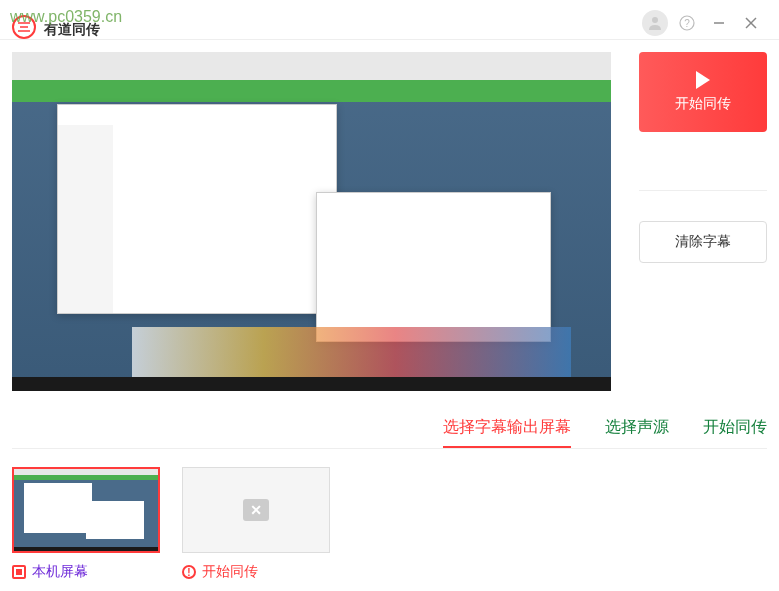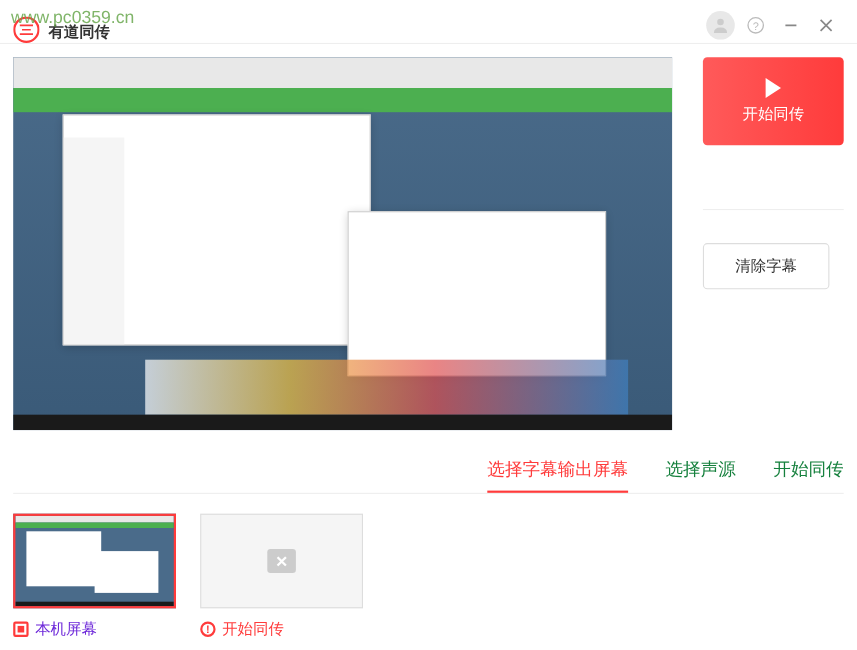--- a/index.html
+++ b/index.html
@@ -161,21 +161,21 @@
 }
 .start-btn-label {
   font-size: 14px;
 }
 .divider {
   height: 1px;
   background: #eee;
   margin: 40px 0 12px 0;
 }
 .clear-btn {
-  width: 115px;
+  width: 128px;
   height: 42px;
   border: 1px solid #ddd;
   border-radius: 4px;
   display: flex;
   align-items: center;
   justify-content: center;
   font-size: 14px;
   color: #333;
   cursor: pointer;
   background: #fff;

